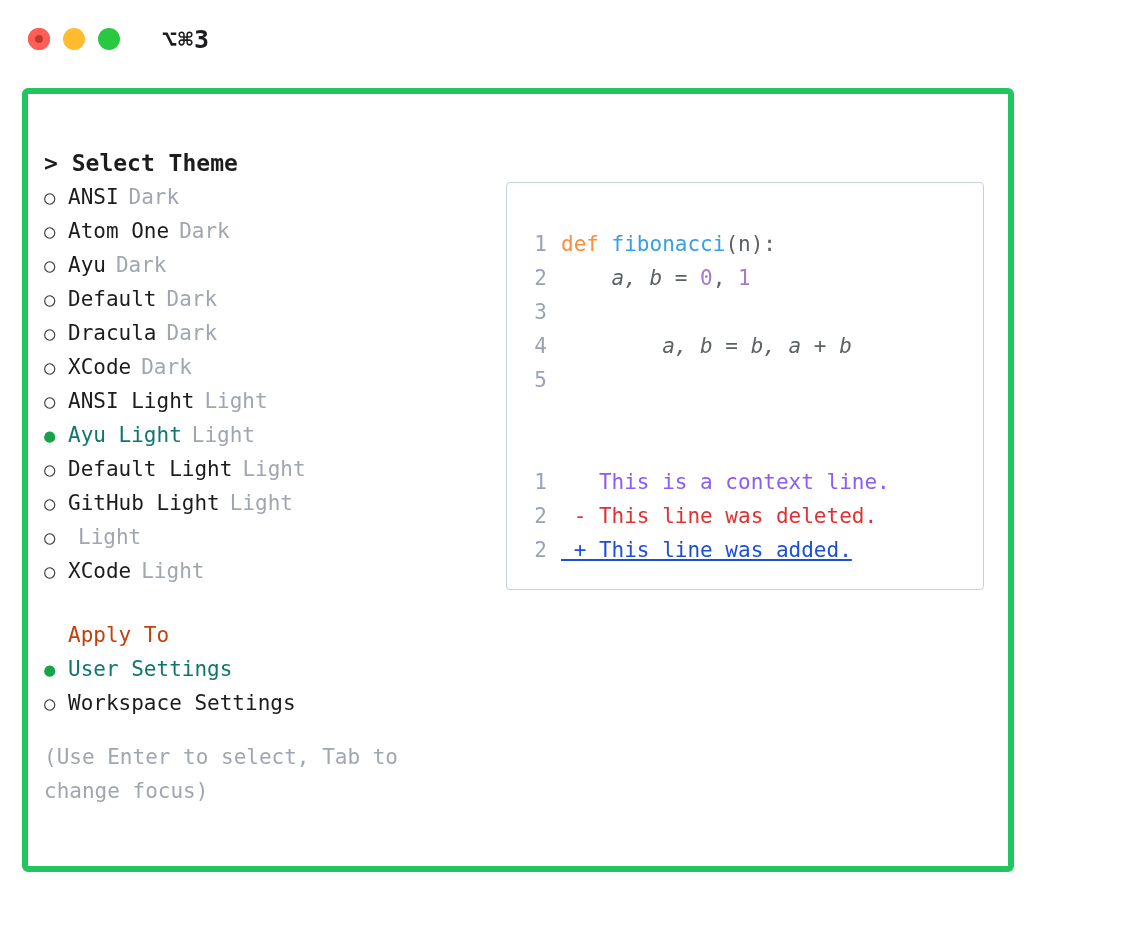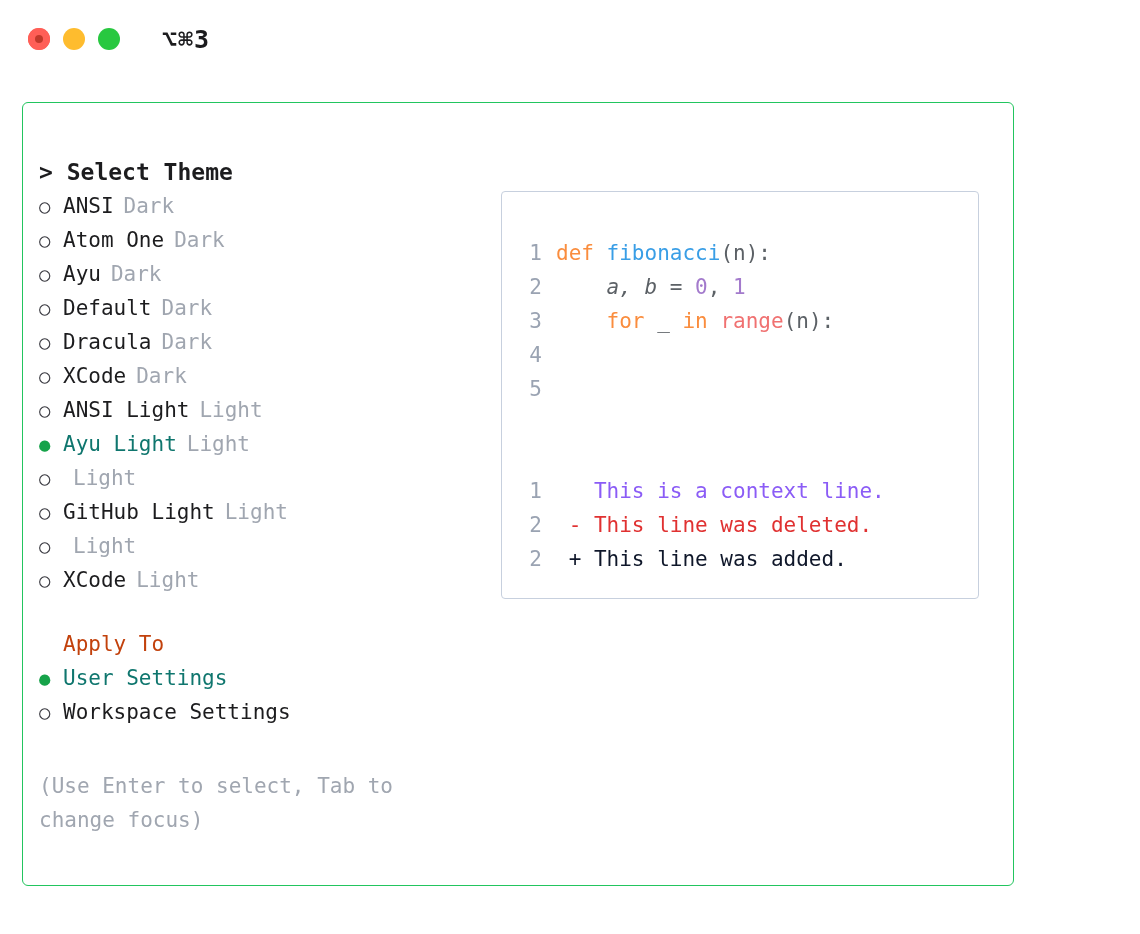--- a/index.html
+++ b/index.html
@@ -54,24 +54,24 @@
     margin-left: 42px;
     font-family: "DejaVu Sans Mono", monospace;
     font-size: 25px;
     font-weight: bold;
     color: #1c1c1e;
     letter-spacing: 1px;
   }
   .panel {
     position: absolute;
     left: 22px;
-    top: 102px;
+    top: 88px;
     width: 992px;
     height: 784px;
-    border: 1px solid #22c55e;
+    border: 6px solid #22c55e;
     border-radius: 6px;
     box-sizing: border-box;
     background: #ffffff;
   }
   .panel-inner {
     position: relative;
     width: 100%;
     height: 100%;
   }
   .col-left {
@@ -129,21 +129,21 @@
   }
   .apply-heading {
     font-size: 21px;
     color: #c2410c;
     line-height: 34px;
     padding-left: 24px;
     font-family: "DejaVu Sans Mono", monospace;
     white-space: pre;
   }
   .hint {
-    margin-top: 40px;
+    margin-top: 20px;
     font-size: 21px;
     line-height: 34px;
     color: #a0a6b0;
     font-family: "DejaVu Sans Mono", monospace;
     width: 420px;
   }
   .preview-box {
     margin-top: 36px;
     border: 1px solid #c7d0de;
     border-radius: 4px;
@@ -174,21 +174,21 @@
   }
   .kw { color: #fa8d3e; }
   .fn { color: #399ee6; }
   .num { color: #a37acc; }
   .bi { color: #f07171; }
   .plain { color: #5c6166; }
   .italic { font-style: italic; }
   .blank-line { height: 34px; }
   .diff-ctx { color: #8b5cf6; }
   .diff-del { color: #e03131; }
-  .diff-add { color: #0f172a; }
+  .diff-add { color: #1d4ed8; text-decoration: underline; }
 </style>
 </head>
 <body>
 
 <div class="window">
 
   <div class="titlebar">
     <div class="dots">
       <div class="dot red"></div>
       <div class="dot yellow"></div>
@@ -248,20 +248,21 @@
           </div>
 
           <div class="row selected">
             <span class="bullet sel">●</span>
             <span class="label">Ayu Light</span>
             <span class="variant">Light</span>
           </div>
 
           <div class="row">
             <span class="bullet">○</span>
+            <span class="label">Default Light</span>
             <span class="variant">Light</span>
           </div>
 
           <div class="row">
             <span class="bullet">○</span>
             <span class="label">GitHub Light</span>
             <span class="variant">Light</span>
           </div>
 
           <div class="row">
@@ -303,25 +304,25 @@
             <span class="code"><span class="kw">def </span><span class="fn">fibonacci</span><span class="plain">(n):</span></span>
           </div>
 
           <div class="code-line">
             <span class="ln">2</span>
             <span class="code"><span class="plain italic">    a, b = </span><span class="num">0</span><span class="plain">, </span><span class="num">1</span></span>
           </div>
 
           <div class="code-line">
             <span class="ln">3</span>
-            <span class="code"><span class="plain">    </span><span class="kw">for</span><span class="plain italic"> _ </span><span class="kw">in</span><span class="plain"> </span><span class="bi">range</span><span class="plain">(n):</span></span>
           </div>
 
           <div class="code-line">
             <span class="ln">4</span>
+            <span class="code"><span class="plain italic">        a, b = b, a + b</span></span>
           </div>
 
           <div class="code-line">
             <span class="ln">5</span>
           </div>
 
           <div class="blank-line"></div>
           <div class="blank-line"></div>
 
           <div class="code-line">

